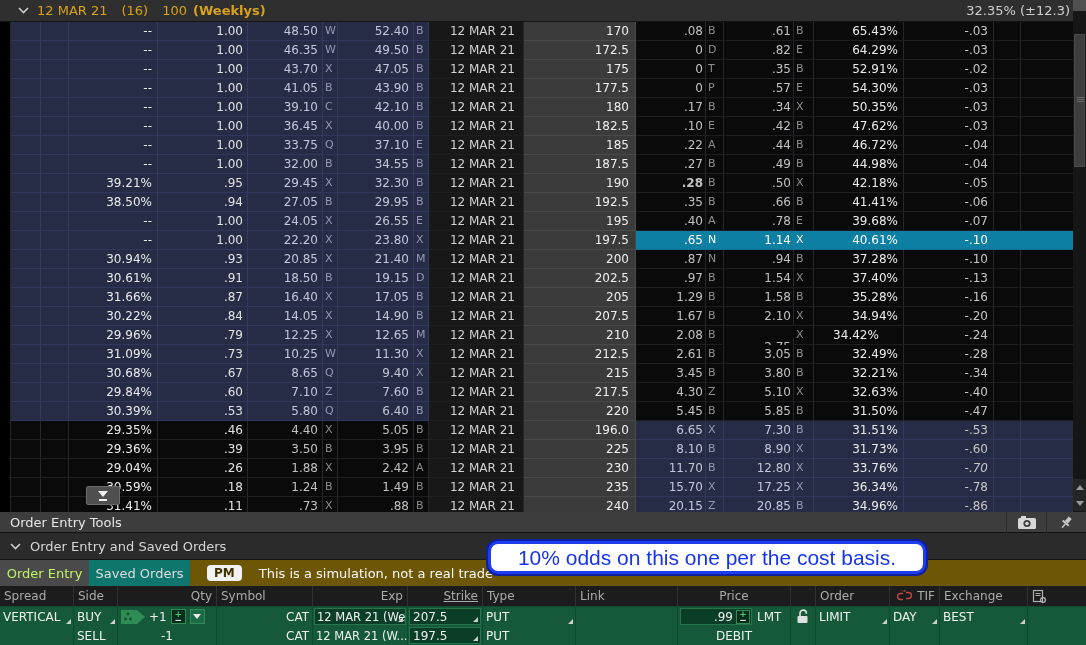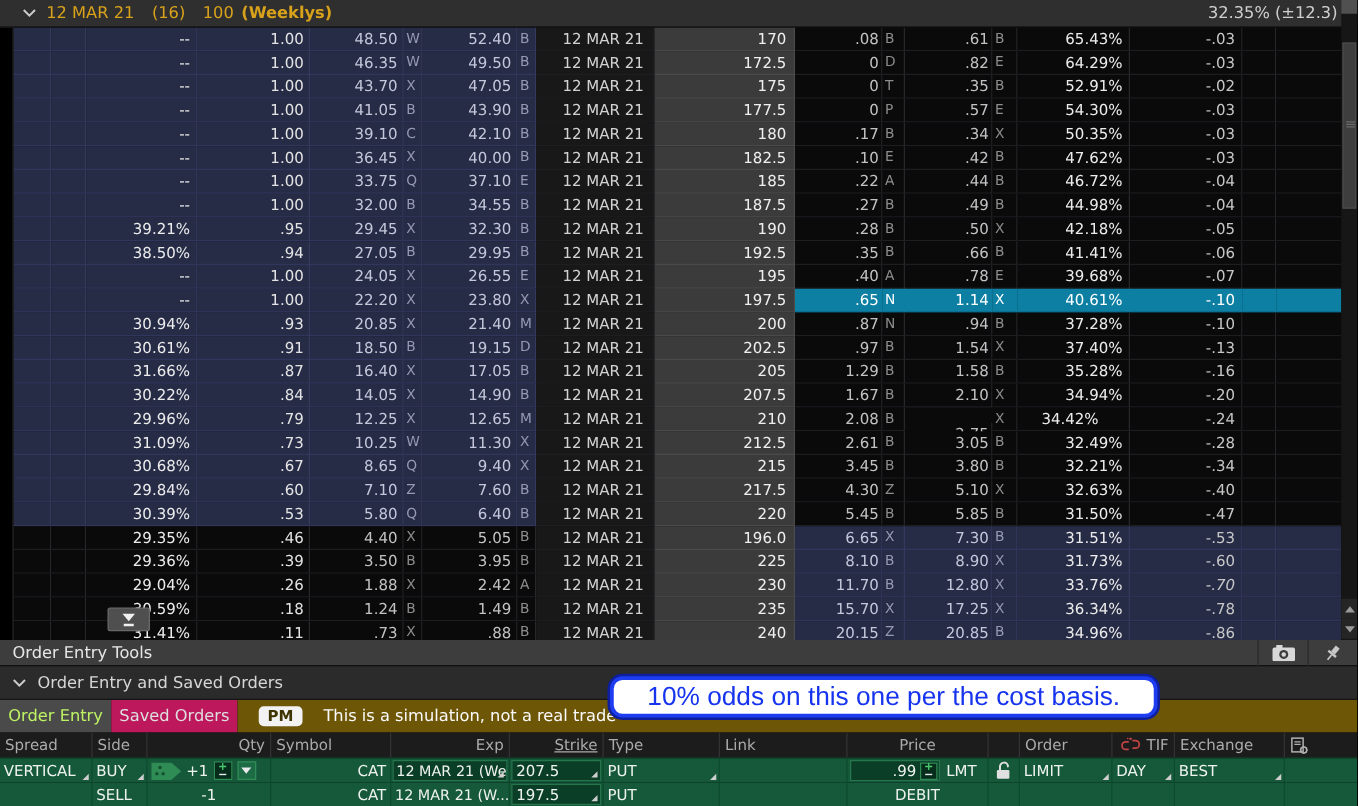--- a/index.html
+++ b/index.html
@@ -58,21 +58,21 @@
 
   
   .section-head{position:absolute;top:533px;left:0;width:1086px;height:27px;background:#2b2b2b;display:flex;
                 align-items:center;font-size:13px;color:#d6d6d6;box-sizing:border-box;border-bottom:1px solid #151515;}
   .section-head .chev{margin:0 9px 0 10px;display:flex;align-items:center;}
 
   
   .tabrow{position:absolute;top:560px;left:0;width:1086px;height:26px;display:flex;align-items:stretch;font-size:13px;}
   .tab{display:flex;align-items:center;justify-content:center;color:#bef264;}
   .tab.active{width:89px;background:#4a4a4a;}
-  .tab.inactive{width:101px;background:#be185d;color:#dedede;}
+  .tab.inactive{width:101px;background:#0f766e;color:#dedede;}
   .simbar{flex:1;background:#6e5607;display:flex;align-items:center;color:#fafafa;}
   .pm-badge{margin-left:17px;background:#f2f2f2;color:#3f3300;font-weight:bold;font-size:12px;border-radius:4px;
             padding:1px 7px;line-height:14px;}
   .simnote{margin-left:17px;font-size:13px;}
 
   
   .annot{position:absolute;left:488px;top:541px;width:438px;height:33px;background:#fff;border:3px solid #1f3df0;
          border-radius:10px;box-sizing:border-box;z-index:20;display:flex;align-items:center;justify-content:center;
          color:#1634ee;font-size:21px;font-family:"Liberation Sans",sans-serif;white-space:nowrap;
          box-shadow:0 0 0 2px #0d1f9e;}
@@ -280,21 +280,21 @@
         <div class="ccell  itm" style="width: 30px;"></div>
         <div class="ccell  itm" style="width: 28px;"></div>
         <div class="ccell r pr5 prob itm" style="width: 89px;">39.21%</div>
         <div class="ccell r pr4 delta itm" style="width: 90px;">.95</div>
         <div class="ccell r pr4 px itm" style="width: 75px;">29.45</div>
         <div class="ccell x itm" style="width: 15px;">X</div>
         <div class="ccell r pr4 px itm" style="width: 76px;">32.30</div>
         <div class="ccell x itm" style="width: 15px;">B</div>
         <div class="ccell r pr8 expc" style="width: 95px;">12 MAR 21</div>
         <div class="ccell r pr6 strikec" style="width: 112px;">190</div>
-        <div class="ccell r pr2 px otm" style="width: 70px;">.28</div>
+        <div class="ccell r pr2 px otm" style="width: 70px; font-weight: bold;">.28</div>
         <div class="ccell x otm" style="width: 18px;">B</div>
         <div class="ccell r pr2 px otm" style="width: 70px;">.50</div>
         <div class="ccell x otm" style="width: 20px;">X</div>
         <div class="ccell r pr5 prob otm" style="width: 90px;">42.18%</div>
         <div class="ccell r pr5 val otm" style="width: 90px;">-.05</div>
         <div class="ccell  otm" style="width: 27px;"></div>
         <div class="ccell  otm" style="width: 53px;"></div>
       </div>
       <div class="crow">
         <div class="ccell  itm" style="width: 30px;"></div>

